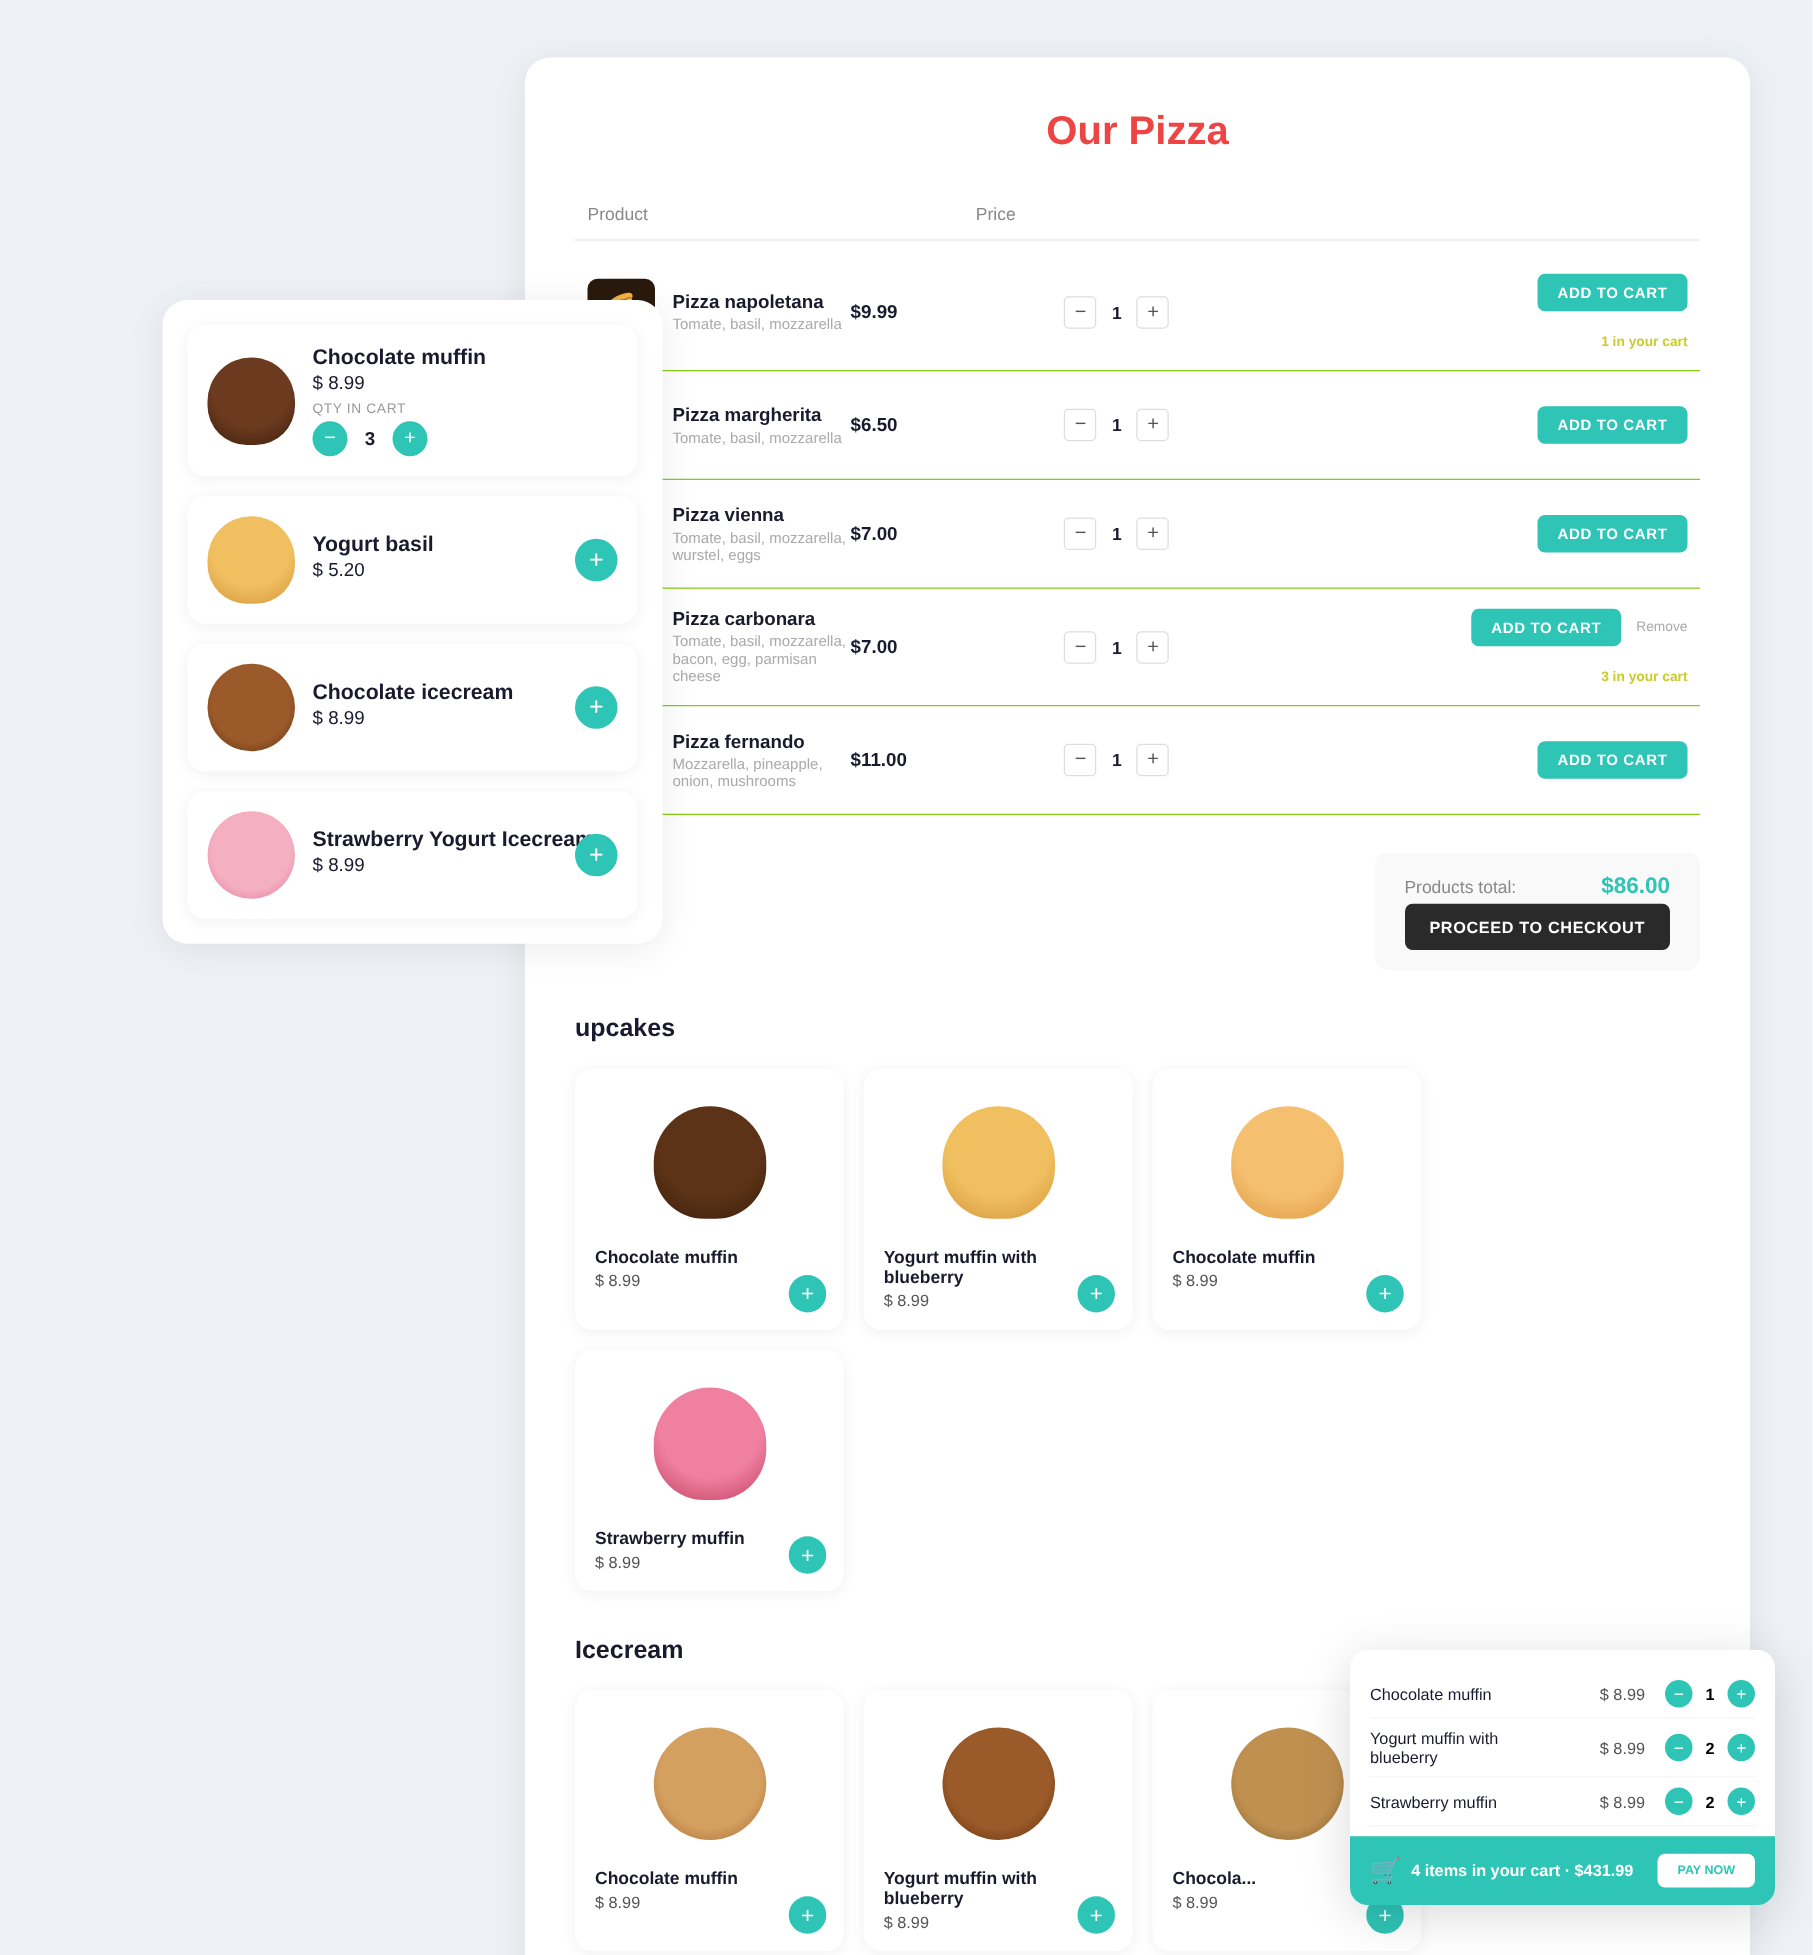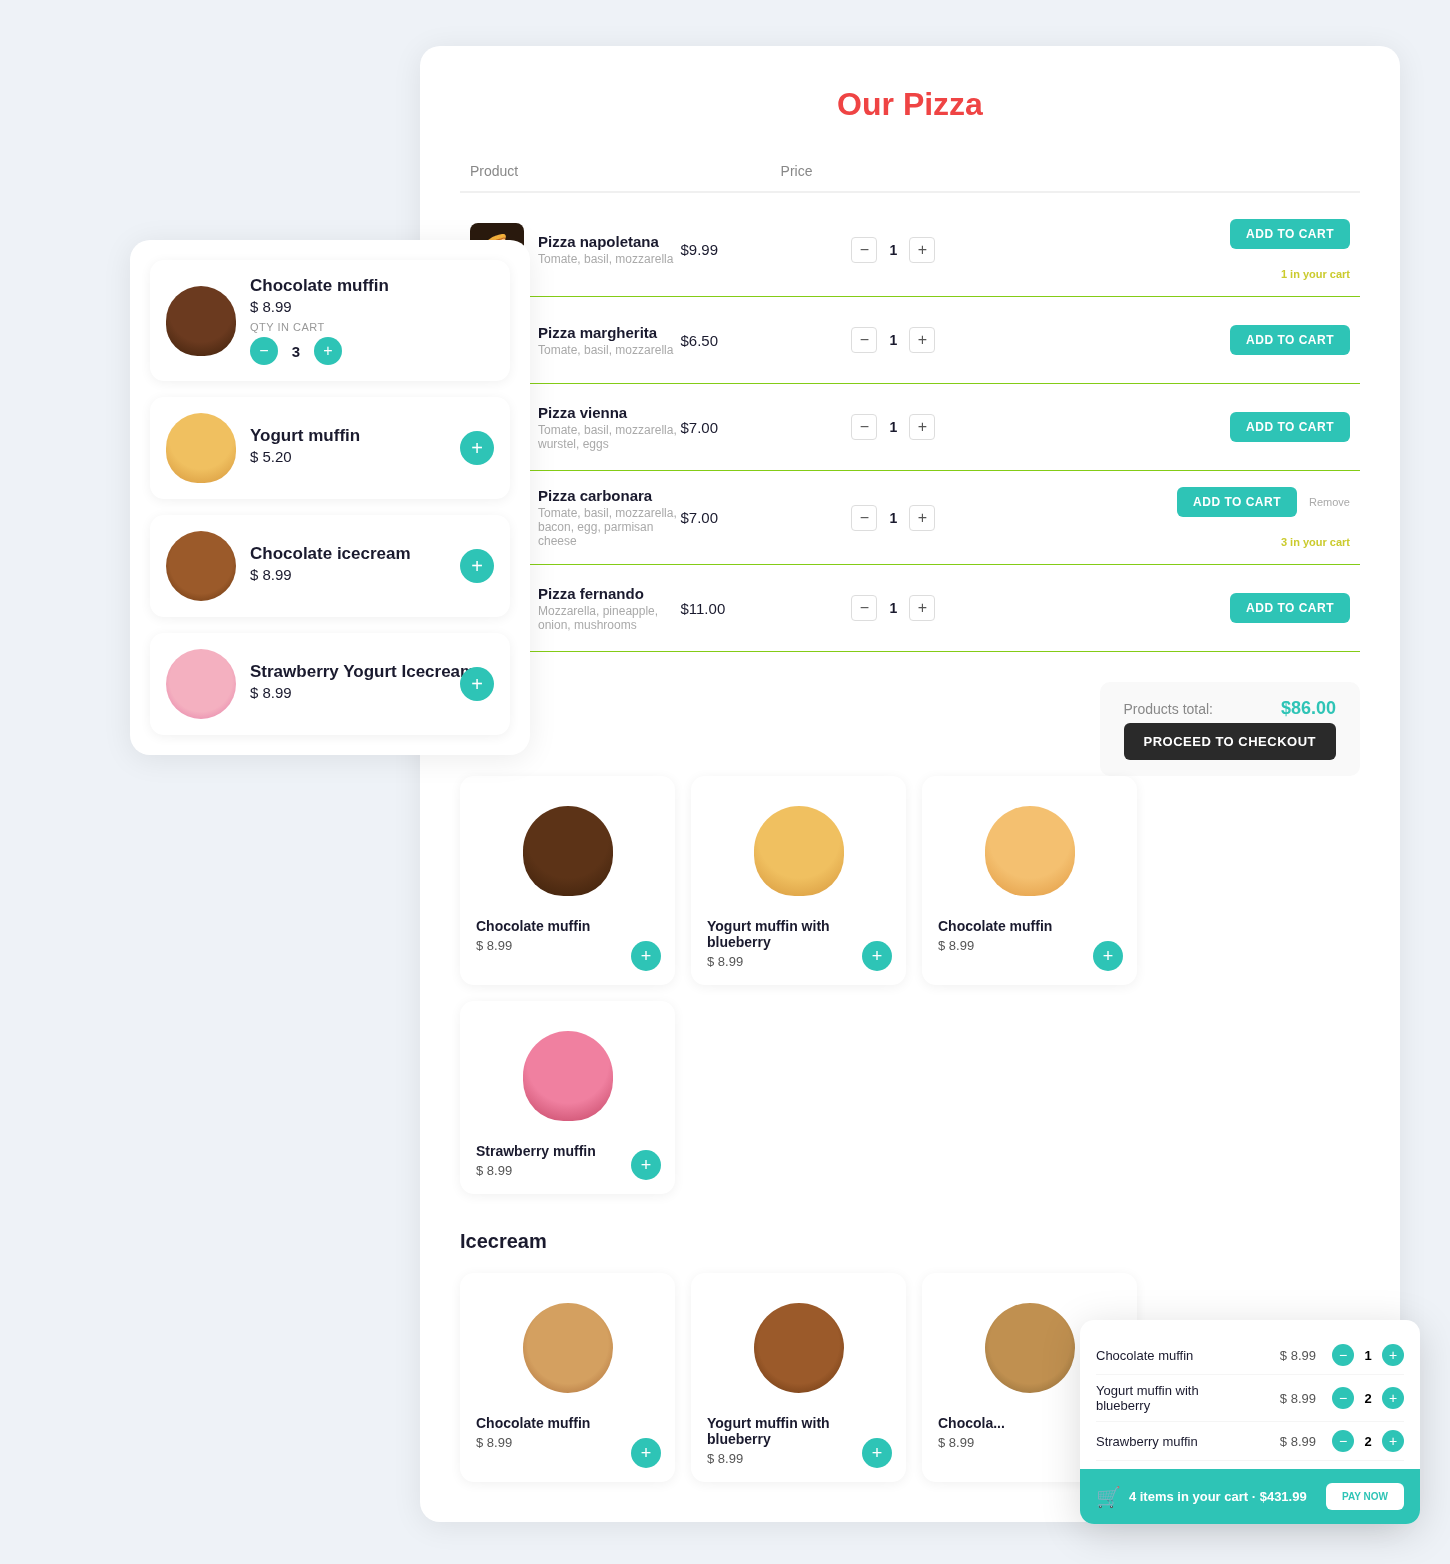--- a/index.html
+++ b/index.html
@@ -179,21 +179,21 @@
       overflow: hidden;
     }
 
     .pizza-info { flex: 1; }
     .pizza-name { font-size: 15px; font-weight: 600; color: #1a1a2e; }
     .pizza-desc { font-size: 12px; color: #aaa; margin-top: 2px; }
 
     .pizza-price {
       flex: 1.2;
       font-size: 15px;
-      font-weight: 400;
+      font-weight: 700;
       color: #1a1a2e;
     }
 
     .qty-stepper {
       display: flex;
       align-items: center;
       gap: 6px;
       flex: 1.5;
     }
 
@@ -491,21 +491,21 @@
         <button class="qty-btn">−</button>
         <span class="qty-num">3</span>
         <button class="qty-btn">+</button>
       </div>
     </div>
   </div>
 
   <div class="product-card">
     <div style="width:70px;height:70px;flex-shrink:0;background:radial-gradient(circle at 50% 35%, #f0c060 55%, #d4943a 100%);border-radius:50% 50% 45% 45%;"></div>
     <div class="product-card-info">
-      <div class="product-card-name">Yogurt muffin</div>
+      <div class="product-card-name">Yogurt basil</div>
       <div class="product-card-price">$ 5.20</div>
     </div>
     <button class="add-btn">+</button>
   </div>
 
   <div class="product-card">
     <div style="width:70px;height:70px;flex-shrink:0;background:radial-gradient(circle at 50% 45%, #9b5a2a 60%, #5c2d0a 100%);border-radius:50%;"></div>
     <div class="product-card-info">
       <div class="product-card-name">Chocolate icecream</div>
       <div class="product-card-price">$ 8.99</div>
@@ -630,20 +630,21 @@
   <div class="totals-box">
     <div class="totals-card">
       <div class="totals-row">
         <span class="totals-label">Products total:</span>
         <span class="totals-amount">$86.00</span>
       </div>
       <button class="checkout-btn">PROCEED TO CHECKOUT</button>
     </div>
   </div>
 
+  <div class="section-title">upcakes</div>
   <div class="products-grid">
 
     <div class="grid-card">
       <div class="grid-card-img">
         <div style="width:90px;height:90px;background:radial-gradient(circle at 50% 35%, #5c3317 55%, #3b1f0a 100%);border-radius:50% 50% 45% 45%;"></div>
       </div>
       <div class="grid-card-name">Chocolate muffin</div>
       <div class="grid-card-price">$ 8.99</div>
       <button class="grid-add-btn">+</button>
     </div>

